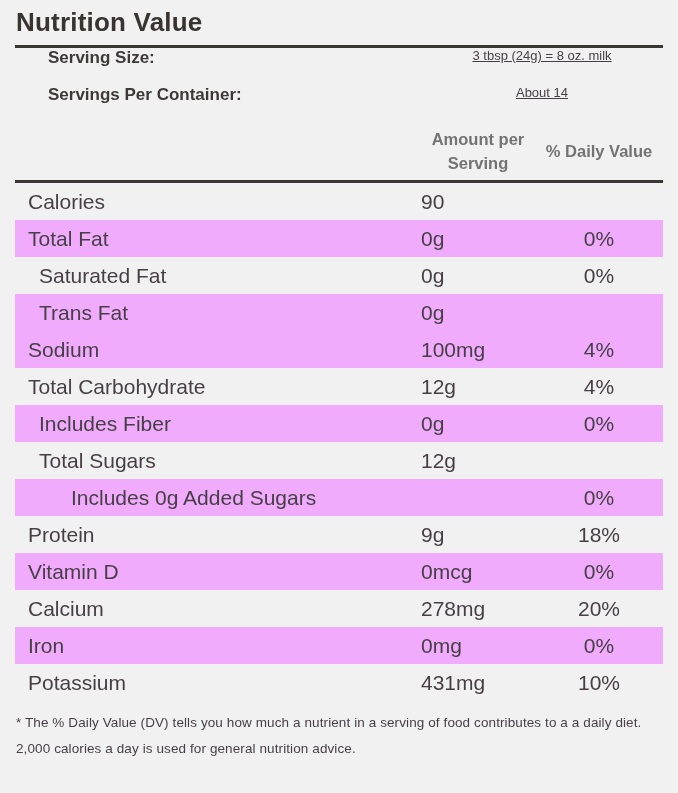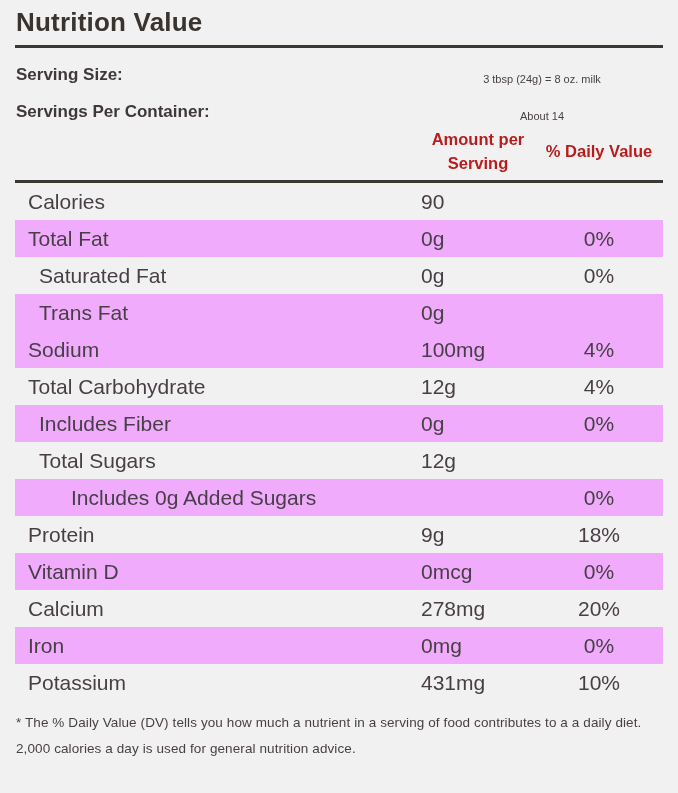--- a/index.html
+++ b/index.html
@@ -23,41 +23,43 @@
     padding: 3px 1px 8px 1px;
     line-height: 30px;
   }
   .rule {
     height: 3px;
     background: #3b3733;
   }
   .serving-row {
     height: 37px;
     display: flex;
-    align-items: flex-end;
+    align-items: flex-start;
     font-size: 17px;
+    margin-left: 32px;
   }
   .s-label {
     flex: 1;
     font-weight: bold;
     color: #3e3839;
     padding-left: 1px;
   }
   .s-value {
     width: 242px;
     text-align: center;
-    font-size: 11px;
+    font-size: 13px;
+    text-decoration: underline;
   }
   .header-row {
     height: 58px;
     display: flex;
     align-items: center;
     font-weight: bold;
     font-size: 16.5px;
-    color: #b91c1c;
+    color: #737373;
   }
   .h-spacer { flex: 1; }
   .h-amount {
     width: 114px;
     display: flex;
     justify-content: center;
   }
   .h-amount .hdr-inner {
     display: inline-block;
     max-width: 102px;

